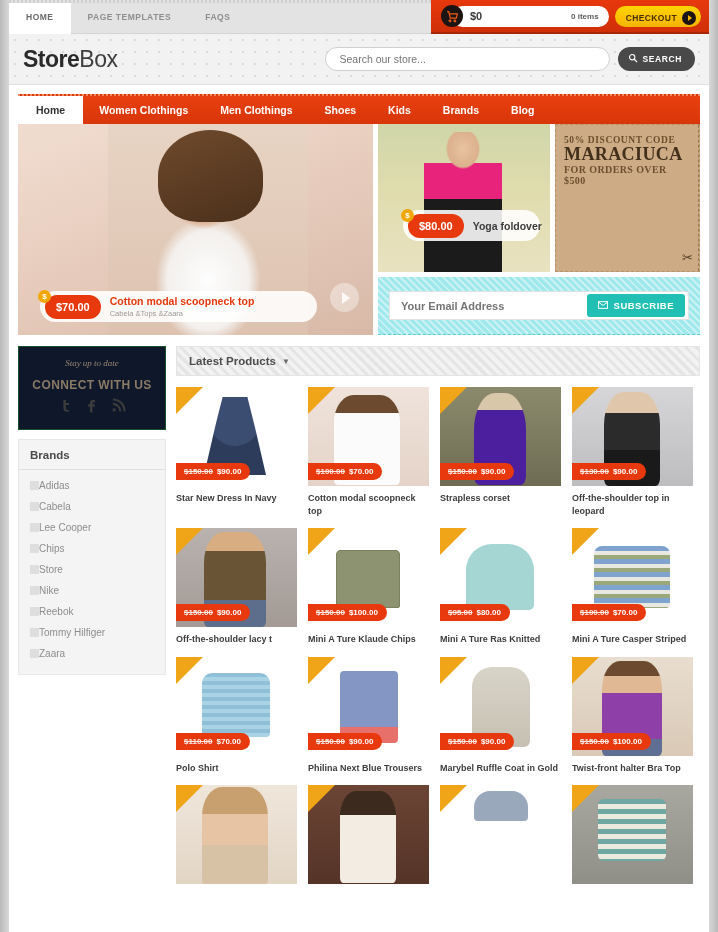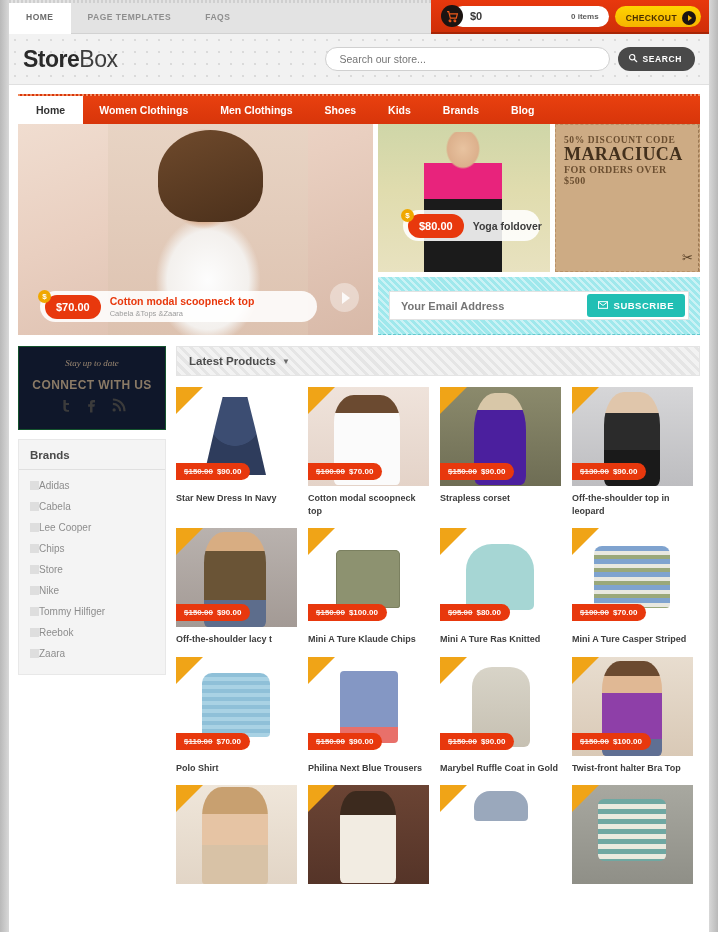--- a/index.html
+++ b/index.html
@@ -496,25 +496,25 @@
             <div class="wb-item">
      <span class="wb-box"></span>
      <span>Store</span>
    </div>
             <div class="wb-item">
      <span class="wb-box"></span>
      <span>Nike</span>
    </div>
             <div class="wb-item">
      <span class="wb-box"></span>
+     <span>Reebok</span>
+   </div>
+            <div class="wb-item">
+     <span class="wb-box"></span>
      <span>Tommy Hilfiger</span>
-   </div>
-            <div class="wb-item">
-     <span class="wb-box"></span>
-     <span>Reebok</span>
    </div>
             <div class="wb-item">
      <span class="wb-box"></span>
      <span>Zaara</span>
    </div>
           </div>
       </div>
     </div>
 
     <div class="main">

